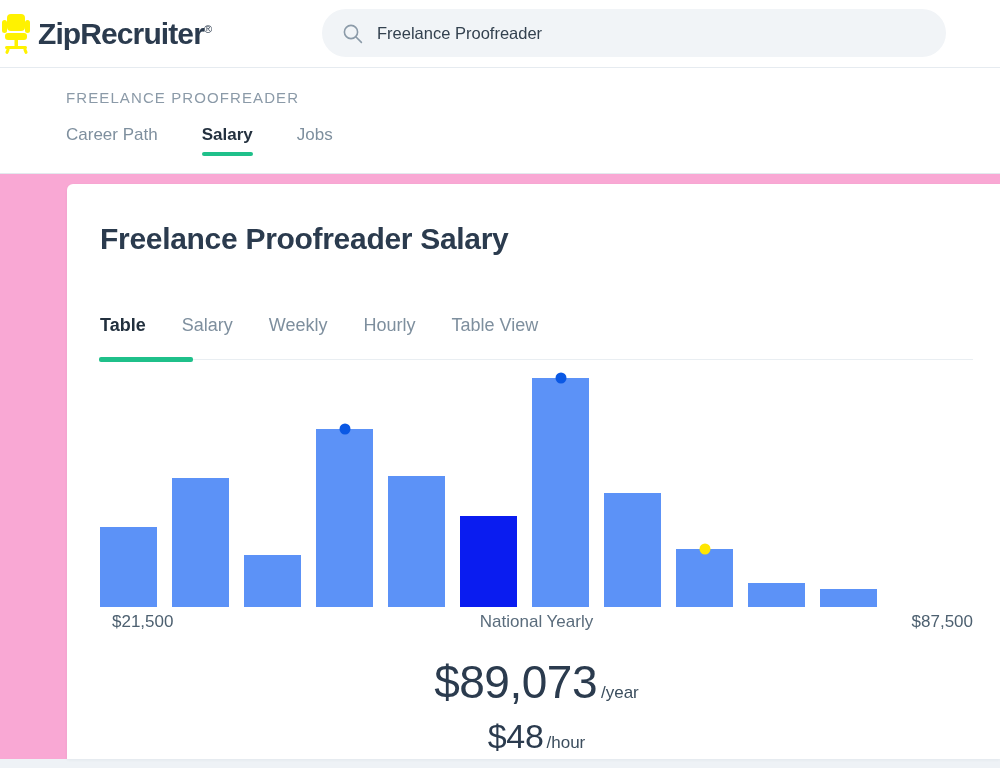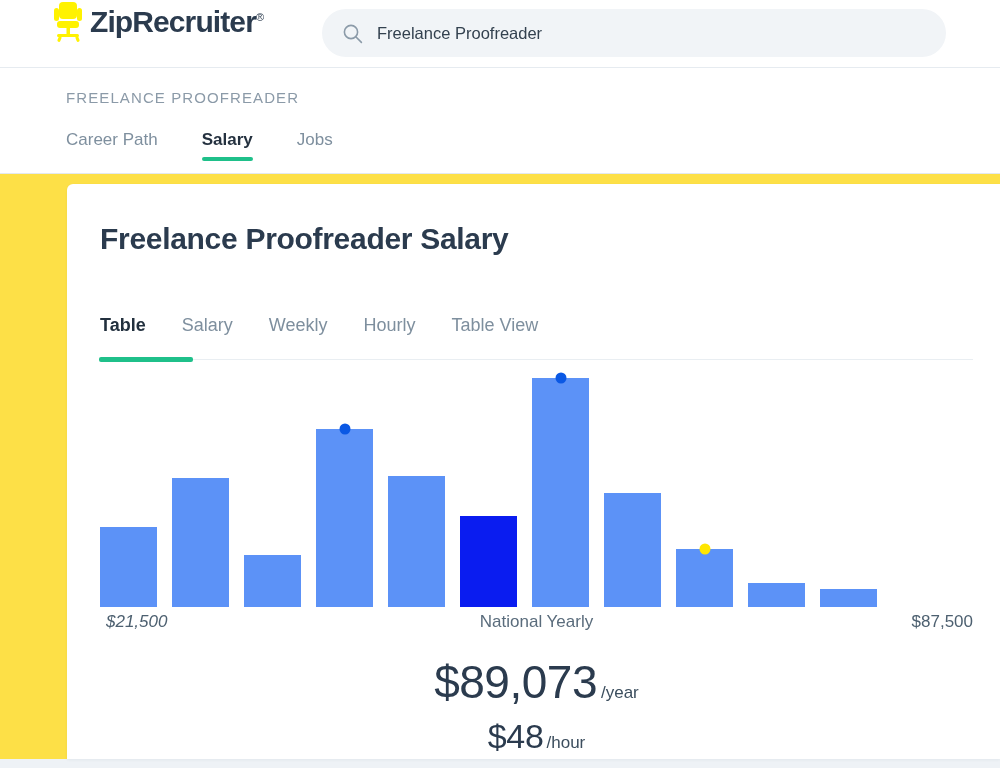--- a/index.html
+++ b/index.html
@@ -17,22 +17,21 @@
     color: #2e3f50;
     -webkit-font-smoothing: antialiased;
   }
 
   
   .site-header {
     height: 68px;
     background: #ffffff;
     border-bottom: 1px solid #e6ebf0;
     display: flex;
-    align-items: flex-start;
-    padding-left: 52px;
+    align-items: center;
     position: relative;
   }
 
   .brand {
     display: flex;
     align-items: center;
     gap: 4px;
     cursor: pointer;
   }
 
@@ -95,21 +94,21 @@
   .breadcrumb {
     font-size: 15px;
     letter-spacing: 1.1px;
     color: #8b9aa8;
     line-height: 1;
     margin-bottom: 21px;
   }
 
   .navtabs {
     display: flex;
-    align-items: center;
+    align-items: flex-start;
     gap: 44px;
     height: 40px;
   }
 
   .navtab {
     font-size: 17px;
     color: #7e8f9e;
     position: relative;
     padding-bottom: 13px;
     cursor: pointer;
@@ -133,21 +132,21 @@
   }
 
   .subnav-base {
     height: 8px;
     background: #ffffff;
     border-bottom: 1px solid #e3e9ee;
   }
 
   
   .page-body {
-    background: #fde047;
+    background: #f9a8d4;
     padding: 10px 0 0 67px;
     height: 585px;
   }
 
   .card {
     background: #ffffff;
     border-radius: 6px 0 0 0;
     height: 100%;
     padding: 40px 0 0 33px;
     box-shadow: 0 1px 3px rgba(40, 60, 80, 0.06);
@@ -254,21 +253,21 @@
 
   .axis-label {
     position: absolute;
     font-size: 17px;
     color: #4d6070;
     line-height: 1;
     top: 0;
     white-space: nowrap;
   }
 
-  .axis-label.min { left: 6px; font-style: italic; }
+  .axis-label.min { left: 12px; }
   .axis-label.mid { left: 50%; transform: translateX(-50%); color: #5a6c7c; }
   .axis-label.max { right: 0; }
 
   
   .summary {
     width: 873px;
     text-align: center;
     margin-top: 16px;
   }
 

